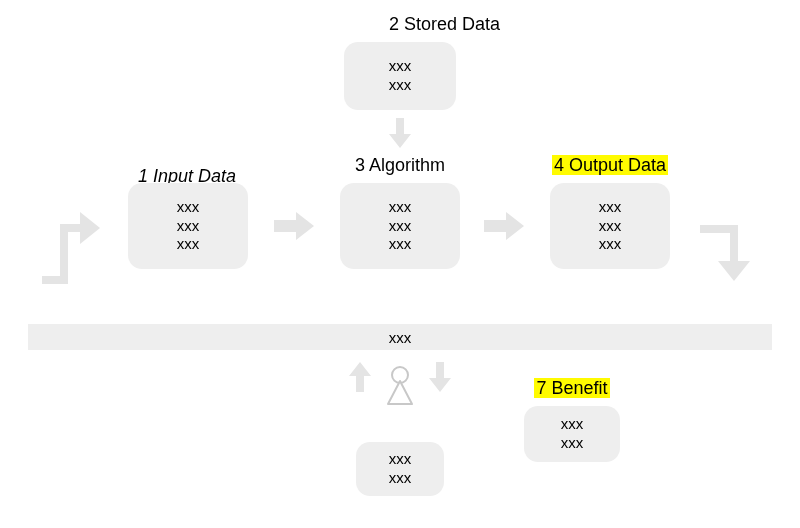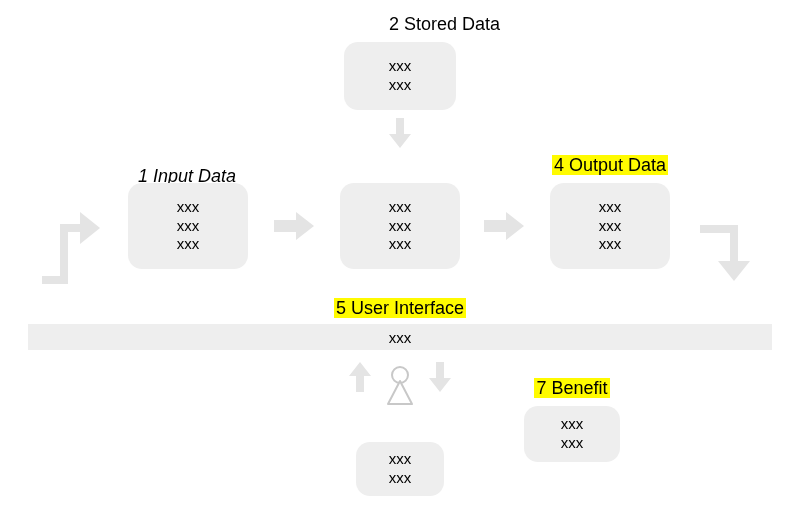--- a/index.html
+++ b/index.html
@@ -122,38 +122,38 @@
 
   <div class="node-title" style="left:107px; top:166px; width:160px;font-style:italic;">
     <span>1 Input Data</span>
   </div>
   <div class="box" style="left:128px; top:183px; width:120px; height:86px;">
     <div>xxx</div>
     <div>xxx</div>
     <div>xxx</div>
   </div>
 
+  <div class="node-title" style="left:320px; top:155px; width:160px;">
+    <span>3 Algorithm</span>
+  </div>
   <div class="box" style="left:340px; top:183px; width:120px; height:86px;">
     <div>xxx</div>
     <div>xxx</div>
     <div>xxx</div>
   </div>
 
   <div class="node-title" style="left:530px; top:155px; width:160px;">
     <span class="hl">4 Output Data</span>
   </div>
   <div class="box" style="left:550px; top:183px; width:120px; height:86px;">
     <div>xxx</div>
     <div>xxx</div>
     <div>xxx</div>
   </div>
 
-  <div class="node-title" style="left:300px; top:298px; width:200px;">
-    <span class="hl">5 User Interface</span>
-  </div>
   <div class="ui-bar" style="left:28px; top:324px; width:744px; height:26px;">
     <span>xxx</span>
   </div>
 
   <svg class="user-icon-outline" style="left:385px; top:366px;" width="30" height="40" viewBox="0 0 30 40">
     <circle cx="15" cy="9" r="8" fill="#ffffff" stroke="#c8c8c8" stroke-width="2"></circle>
     <path d="M15,15 L27,38 L3,38 Z" fill="#ffffff" stroke="#c8c8c8" stroke-width="2" stroke-linejoin="round"></path>
   </svg>
 
   <div class="box" style="left:356px; top:442px; width:88px; height:54px;">

